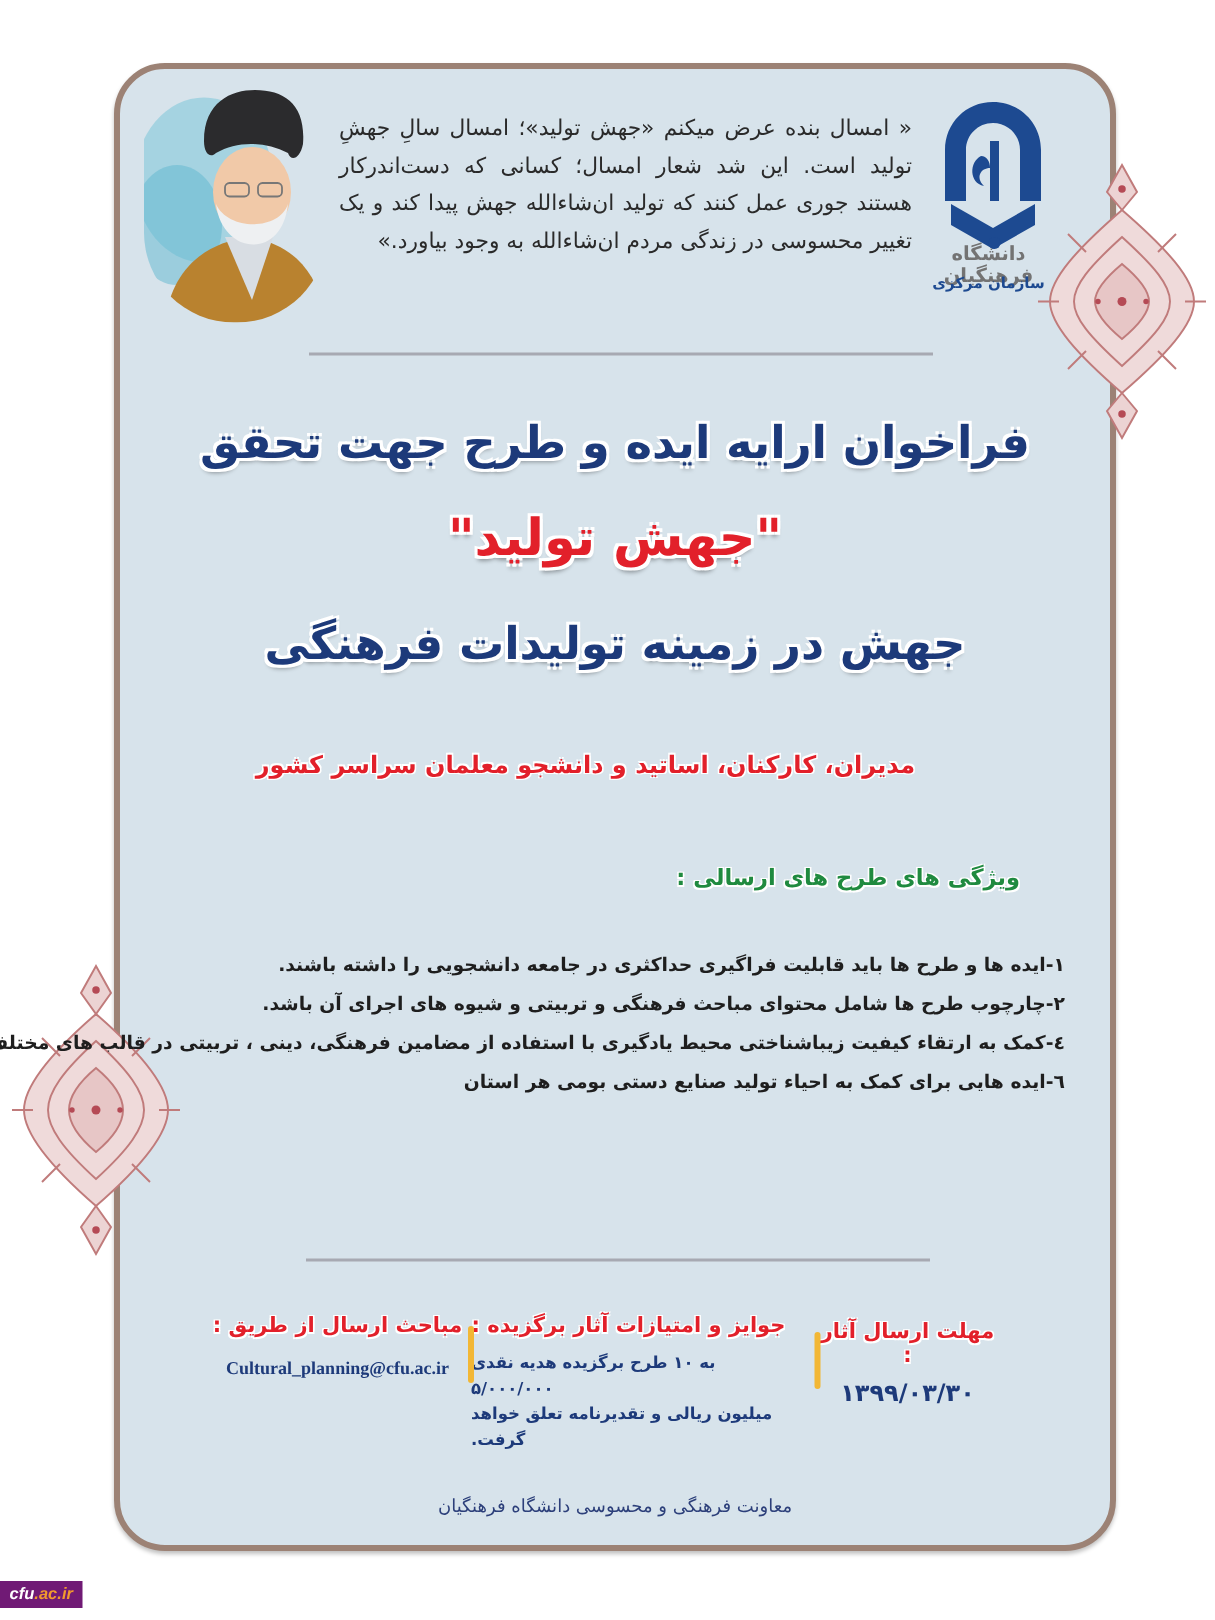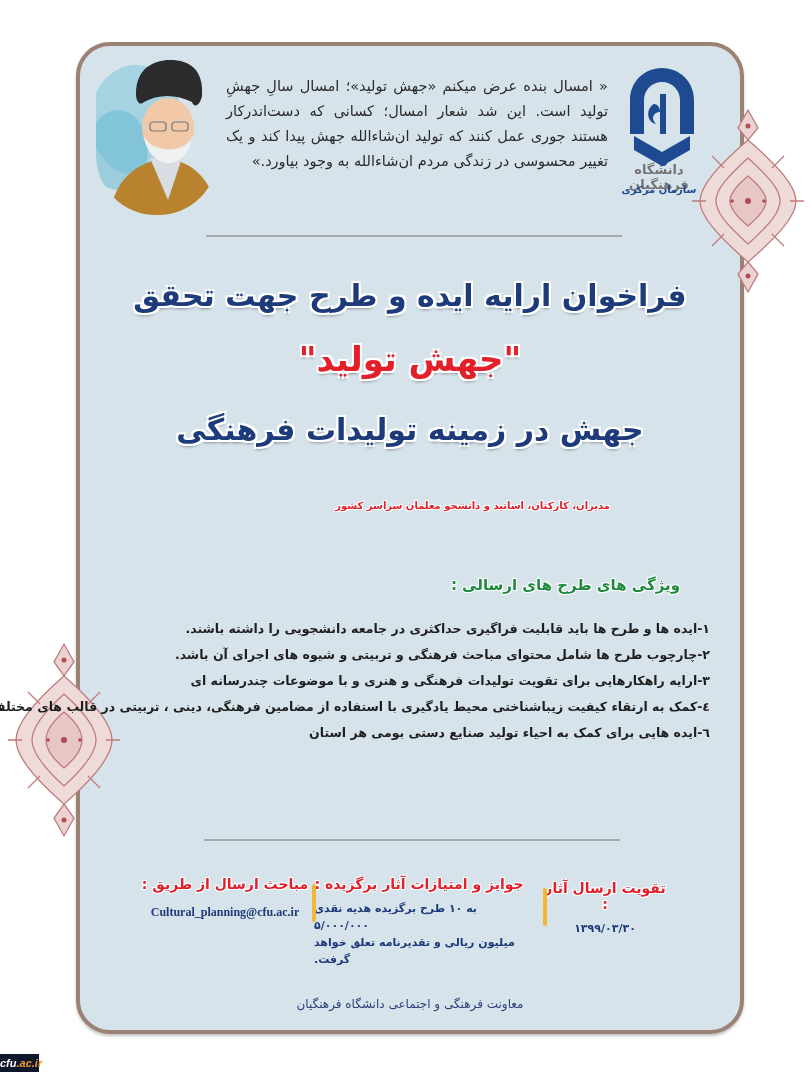--- a/index.html
+++ b/index.html
@@ -43,59 +43,59 @@
     position: absolute; left: 120px; width: 580px; text-align: center; direction: rtl;
     font-family: "DejaVu Sans", sans-serif; font-weight: bold;
     text-shadow: 2px 2px 0 #fff, -2px -2px 0 #fff, 2px -2px 0 #fff, -2px 2px 0 #fff, 0 3px 3px rgba(0,0,0,0.35);
   }
   .title-1 { top: 278px; font-size: 30px; color: #1d3a7a; }
   .title-2 { top: 339px; font-size: 34px; color: #e2202a; }
   .title-3 { top: 412px; font-size: 30px; color: #1d3a7a; }
 
   .audience {
     position: absolute; left: 160px; top: 500px; width: 450px; text-align: right; direction: rtl;
-    font-size: 10px; font-weight: bold; color: #e2202a;
+    font-size: 16px; font-weight: bold; color: #e2202a;
     text-shadow: 1px 1px 0 #fff, -1px -1px 0 #fff, 1px -1px 0 #fff, -1px 1px 0 #fff;
   }
 
   .features-heading {
     position: absolute; left: 300px; top: 576px; width: 380px; text-align: right; direction: rtl;
     font-size: 15px; font-weight: bold; color: #1f8a3f;
     text-shadow: 1px 1px 0 #fff, -1px -1px 0 #fff, 1px -1px 0 #fff, -1px 1px 0 #fff;
   }
 
   .features {
-    position: absolute; left: 120px; top: 616px; width: 590px; direction: rtl; list-style: none;
+    position: absolute; left: 120px; top: 630px; width: 590px; direction: rtl; list-style: none;
   }
   .features li {
     font-size: 12.5px; font-weight: bold; color: #1e1e1e; line-height: 26px; height: 26px;
     text-align: right; white-space: nowrap;
   }
 
   .info-col { position: absolute; direction: rtl; text-align: center; }
   .info-title { font-size: 14px; font-weight: bold; color: #e2202a;
     text-shadow: 1px 1px 0 #fff, -1px -1px 0 #fff, 1px -1px 0 #fff, -1px 1px 0 #fff; }
-  .info-body { font-size: 11px; font-weight: bold; color: #1d3a7a; margin-top: 8px; line-height: 17px; }
+  .info-body { font-size: 16px; font-weight: bold; color: #1d3a7a; margin-top: 8px; line-height: 17px; }
   .info-deadline { left: 544px; top: 880px; width: 122px; }
   .info-prizes { left: 314px; top: 876px; width: 210px; }
   .info-prizes .info-body { text-align: left; font-size: 11px; }
   .info-send { left: 140px; top: 876px; width: 170px; }
   .info-send .info-body { direction: ltr; font-family: "Liberation Serif", serif; font-size: 12px; margin-top: 12px; }
 
   .vbar { position: absolute; width: 4px; height: 38px; background: #f2b735; border-radius: 2px; }
   .vbar-1 { left: 543px; top: 888px; }
   .vbar-2 { left: 312px; top: 884px; }
 
   .footer-text {
     position: absolute; left: 200px; top: 997px; width: 420px; text-align: center; direction: rtl;
     font-size: 12px; color: #2c3f7a;
   }
 
   .badge {
-    position: absolute; left: 0; top: 1054px; width: 39px; height: 18px; background: #0f172a;
+    position: absolute; left: 0; top: 1054px; width: 55px; height: 18px; background: #701a75;
     font-family: "Liberation Sans", sans-serif; font-size: 11px; font-weight: bold; font-style: italic;
     color: #ffffff; text-align: center; line-height: 18px;
   }
   .badge .accent { color: #f29a2e; }
 </style>
 </head>
 <body>
 
 <div class="poster"></div>
 
@@ -165,40 +165,39 @@
 <h1 class="title-1">فراخوان ارایه ایده و طرح جهت تحقق</h1>
 <h1 class="title-2">"جهش تولید"</h1>
 <h1 class="title-3">جهش در زمینه تولیدات فرهنگی</h1>
 
 <div class="audience">مدیران، کارکنان، اساتید و دانشجو معلمان سراسر کشور</div>
 
 <h2 class="features-heading">ویژگی های طرح های ارسالی :</h2>
 <ul class="features">
   <li>۱-ایده ها و طرح ها باید قابلیت فراگیری حداکثری در جامعه دانشجویی را داشته باشند.</li>
   <li>۲-چارچوب طرح ها شامل محتوای مباحث فرهنگی و تربیتی و شیوه های اجرای آن باشد.</li>
-  <li>۳-ارایه راهکارهایی برای تقویت تولیدات فرهنگی و هنری و با موضوعات چندرسانه ای</li>
   <li>٤-کمک به ارتقاء کیفیت زیباشناختی محیط یادگیری با استفاده از مضامین فرهنگی، دینی ، تربیتی در قالب های مختلف</li>
   <li>٦-ایده هایی برای کمک به احیاء تولید صنایع دستی بومی هر استان</li>
 </ul>
 
 <div class="rule rule-bottom"></div>
 
 <div class="info-col info-deadline">
-  <div class="info-title">تقویت ارسال آثار :</div>
+  <div class="info-title">مهلت ارسال آثار :</div>
   <div class="info-body">۱۳۹۹/۰۳/۳۰</div>
 </div>
 <div class="vbar vbar-1"></div>
 
 <div class="info-col info-prizes">
   <div class="info-title">جوایز و امتیازات آثار برگزیده :</div>
   <div class="info-body">به ۱۰ طرح برگزیده هدیه نقدی ۵/۰۰۰/۰۰۰</div>
   <div class="info-body" style="margin-top:0">میلیون ریالی و تقدیرنامه تعلق خواهد گرفت.</div>
 </div>
 <div class="vbar vbar-2"></div>
 
 <div class="info-col info-send">
   <div class="info-title">مباحث ارسال از طریق :</div>
   <div class="info-body">Cultural_planning@cfu.ac.ir</div>
 </div>
 
-<div class="footer-text">معاونت فرهنگی و اجتماعی دانشگاه فرهنگیان</div>
+<div class="footer-text">معاونت فرهنگی و محسوسی دانشگاه فرهنگیان</div>
 
 <div class="badge"><span>cfu</span><span class="accent">.ac.ir</span></div>
 
 </body></html>

